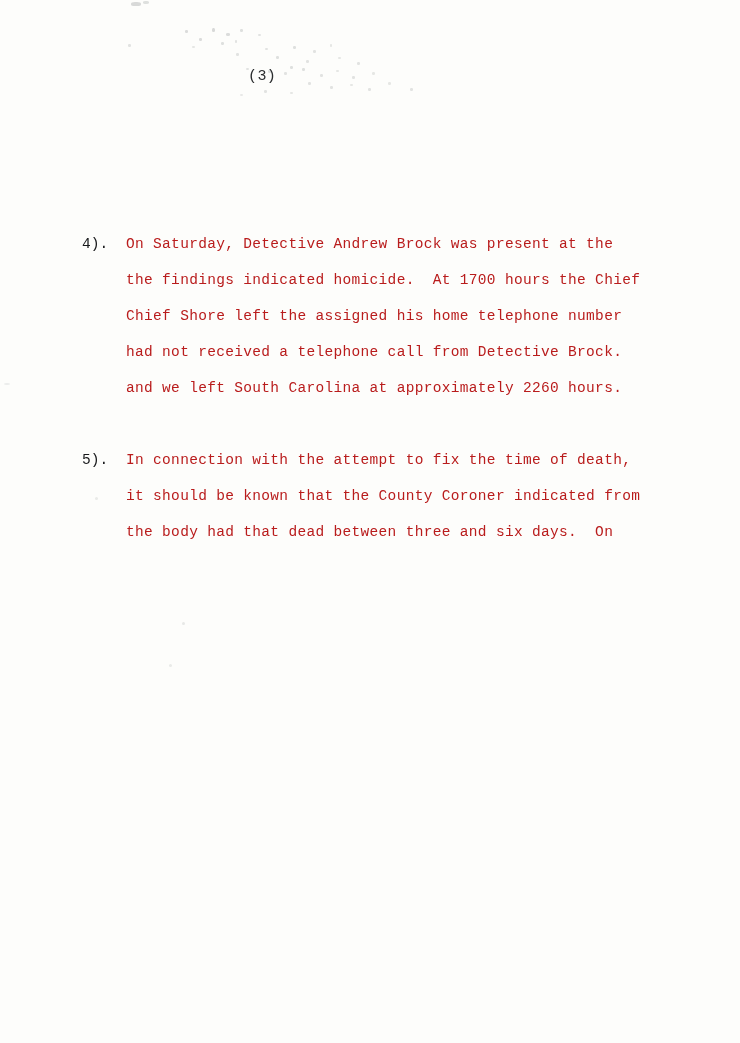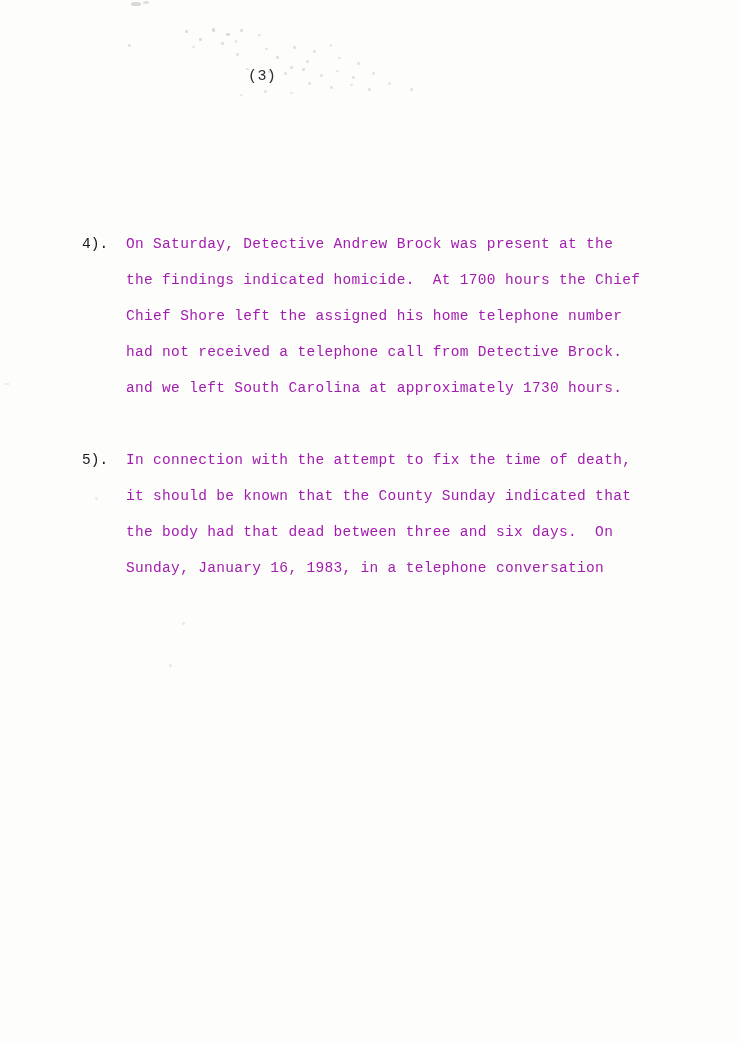--- a/index.html
+++ b/index.html
@@ -84,21 +84,21 @@
   .lines {
     margin: 0;
   }
 
   .line {
     font-size: 14.5px;
     line-height: 36px;
     height: 36px;
     white-space: pre;
     letter-spacing: 0.32px;
-    color: #a21caf;
+    color: #b91c1c;
   }
 
   
   #para-continuation { margin-bottom: 0; }
   #item-4 { margin-top: 88px; }
   #item-5 { margin-top: 36px; }
 
   .stray-mark {
     position: absolute;
     background: #c5c8c7;
@@ -167,28 +167,27 @@
       <div class="lines"></div>
     </div>
 
     <div class="para numbered" id="item-4">
       <div class="marker">4).</div>
       <div class="lines">
           <div class="line">On Saturday, Detective Andrew Brock was present at the</div>
           <div class="line">the findings indicated homicide.  At 1700 hours the Chief</div>
           <div class="line">Chief Shore left the assigned his home telephone number</div>
           <div class="line">had not received a telephone call from Detective Brock.</div>
-          <div class="line">and we left South Carolina at approximately 1730 hours.</div>
+          <div class="line">and we left South Carolina at approximately 2260 hours.</div>
         </div>
     </div>
 
     <div class="para numbered" id="item-5">
       <div class="marker">5).</div>
       <div class="lines">
           <div class="line">In connection with the attempt to fix the time of death,</div>
-          <div class="line">it should be known that the County Sunday indicated that</div>
+          <div class="line">it should be known that the County Coroner indicated from</div>
           <div class="line">the body had that dead between three and six days.  On</div>
-          <div class="line">Sunday, January 16, 1983, in a telephone conversation</div>
         </div>
     </div>
 
   </div>
 </div>
 
 </body></html>

